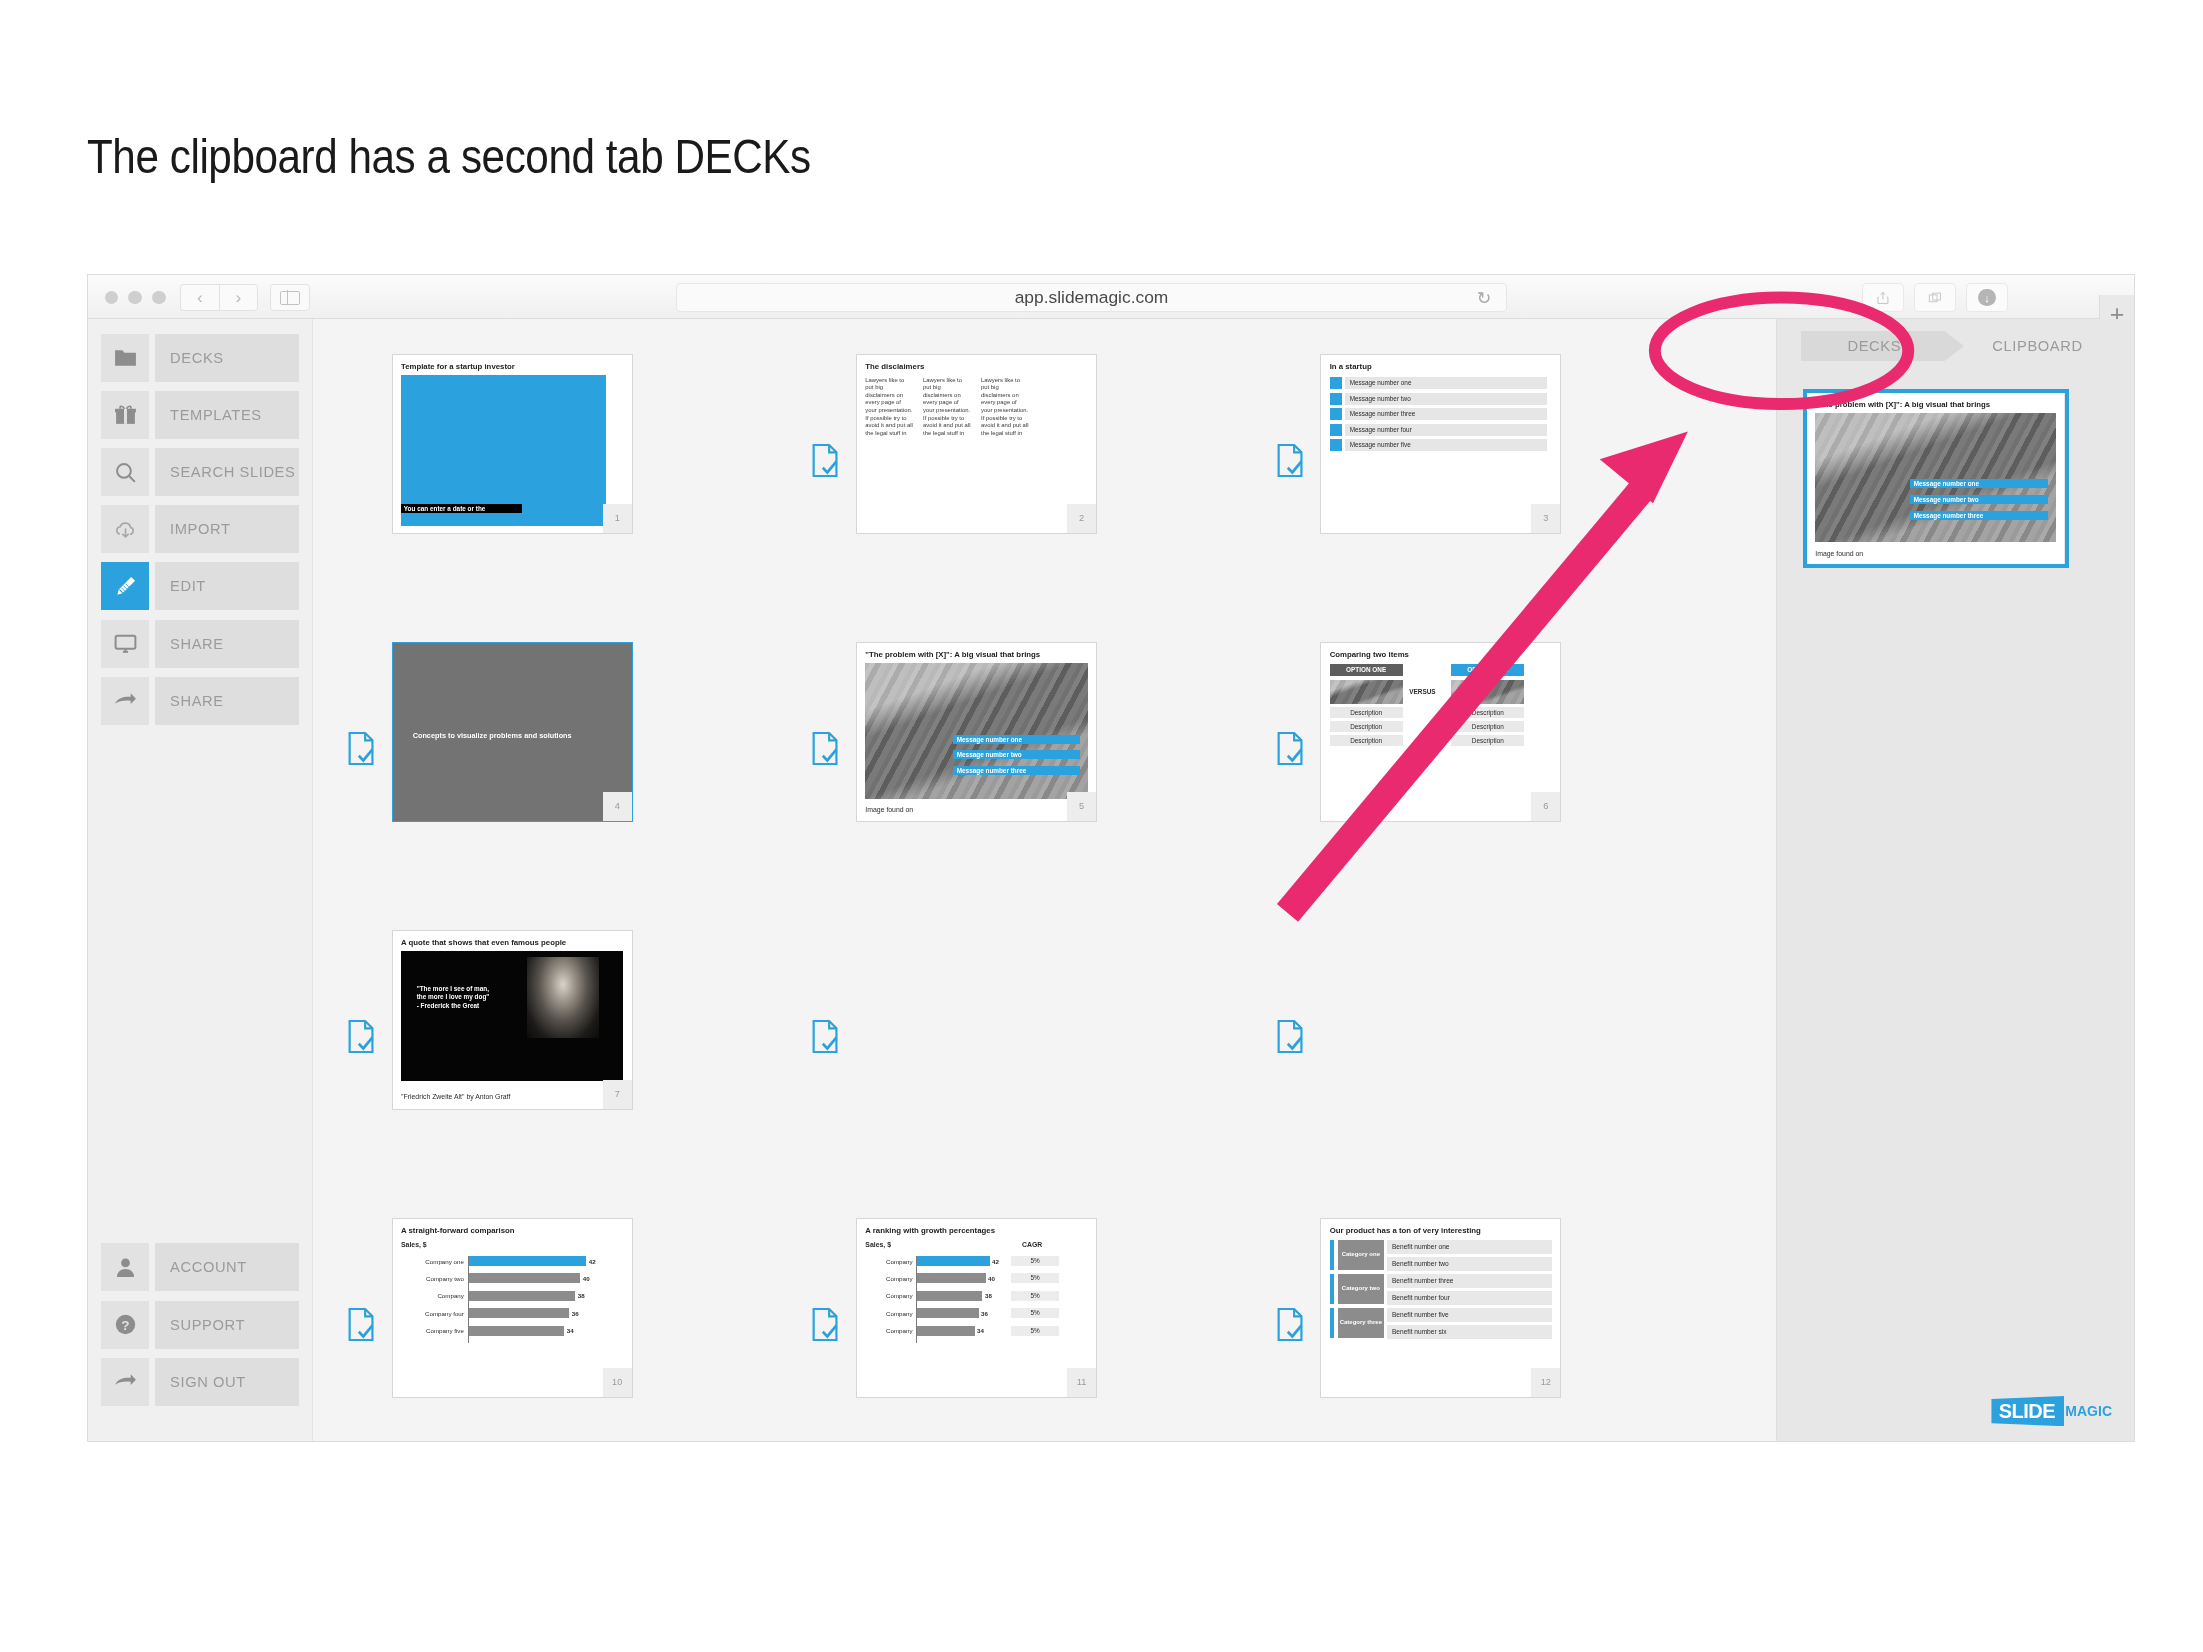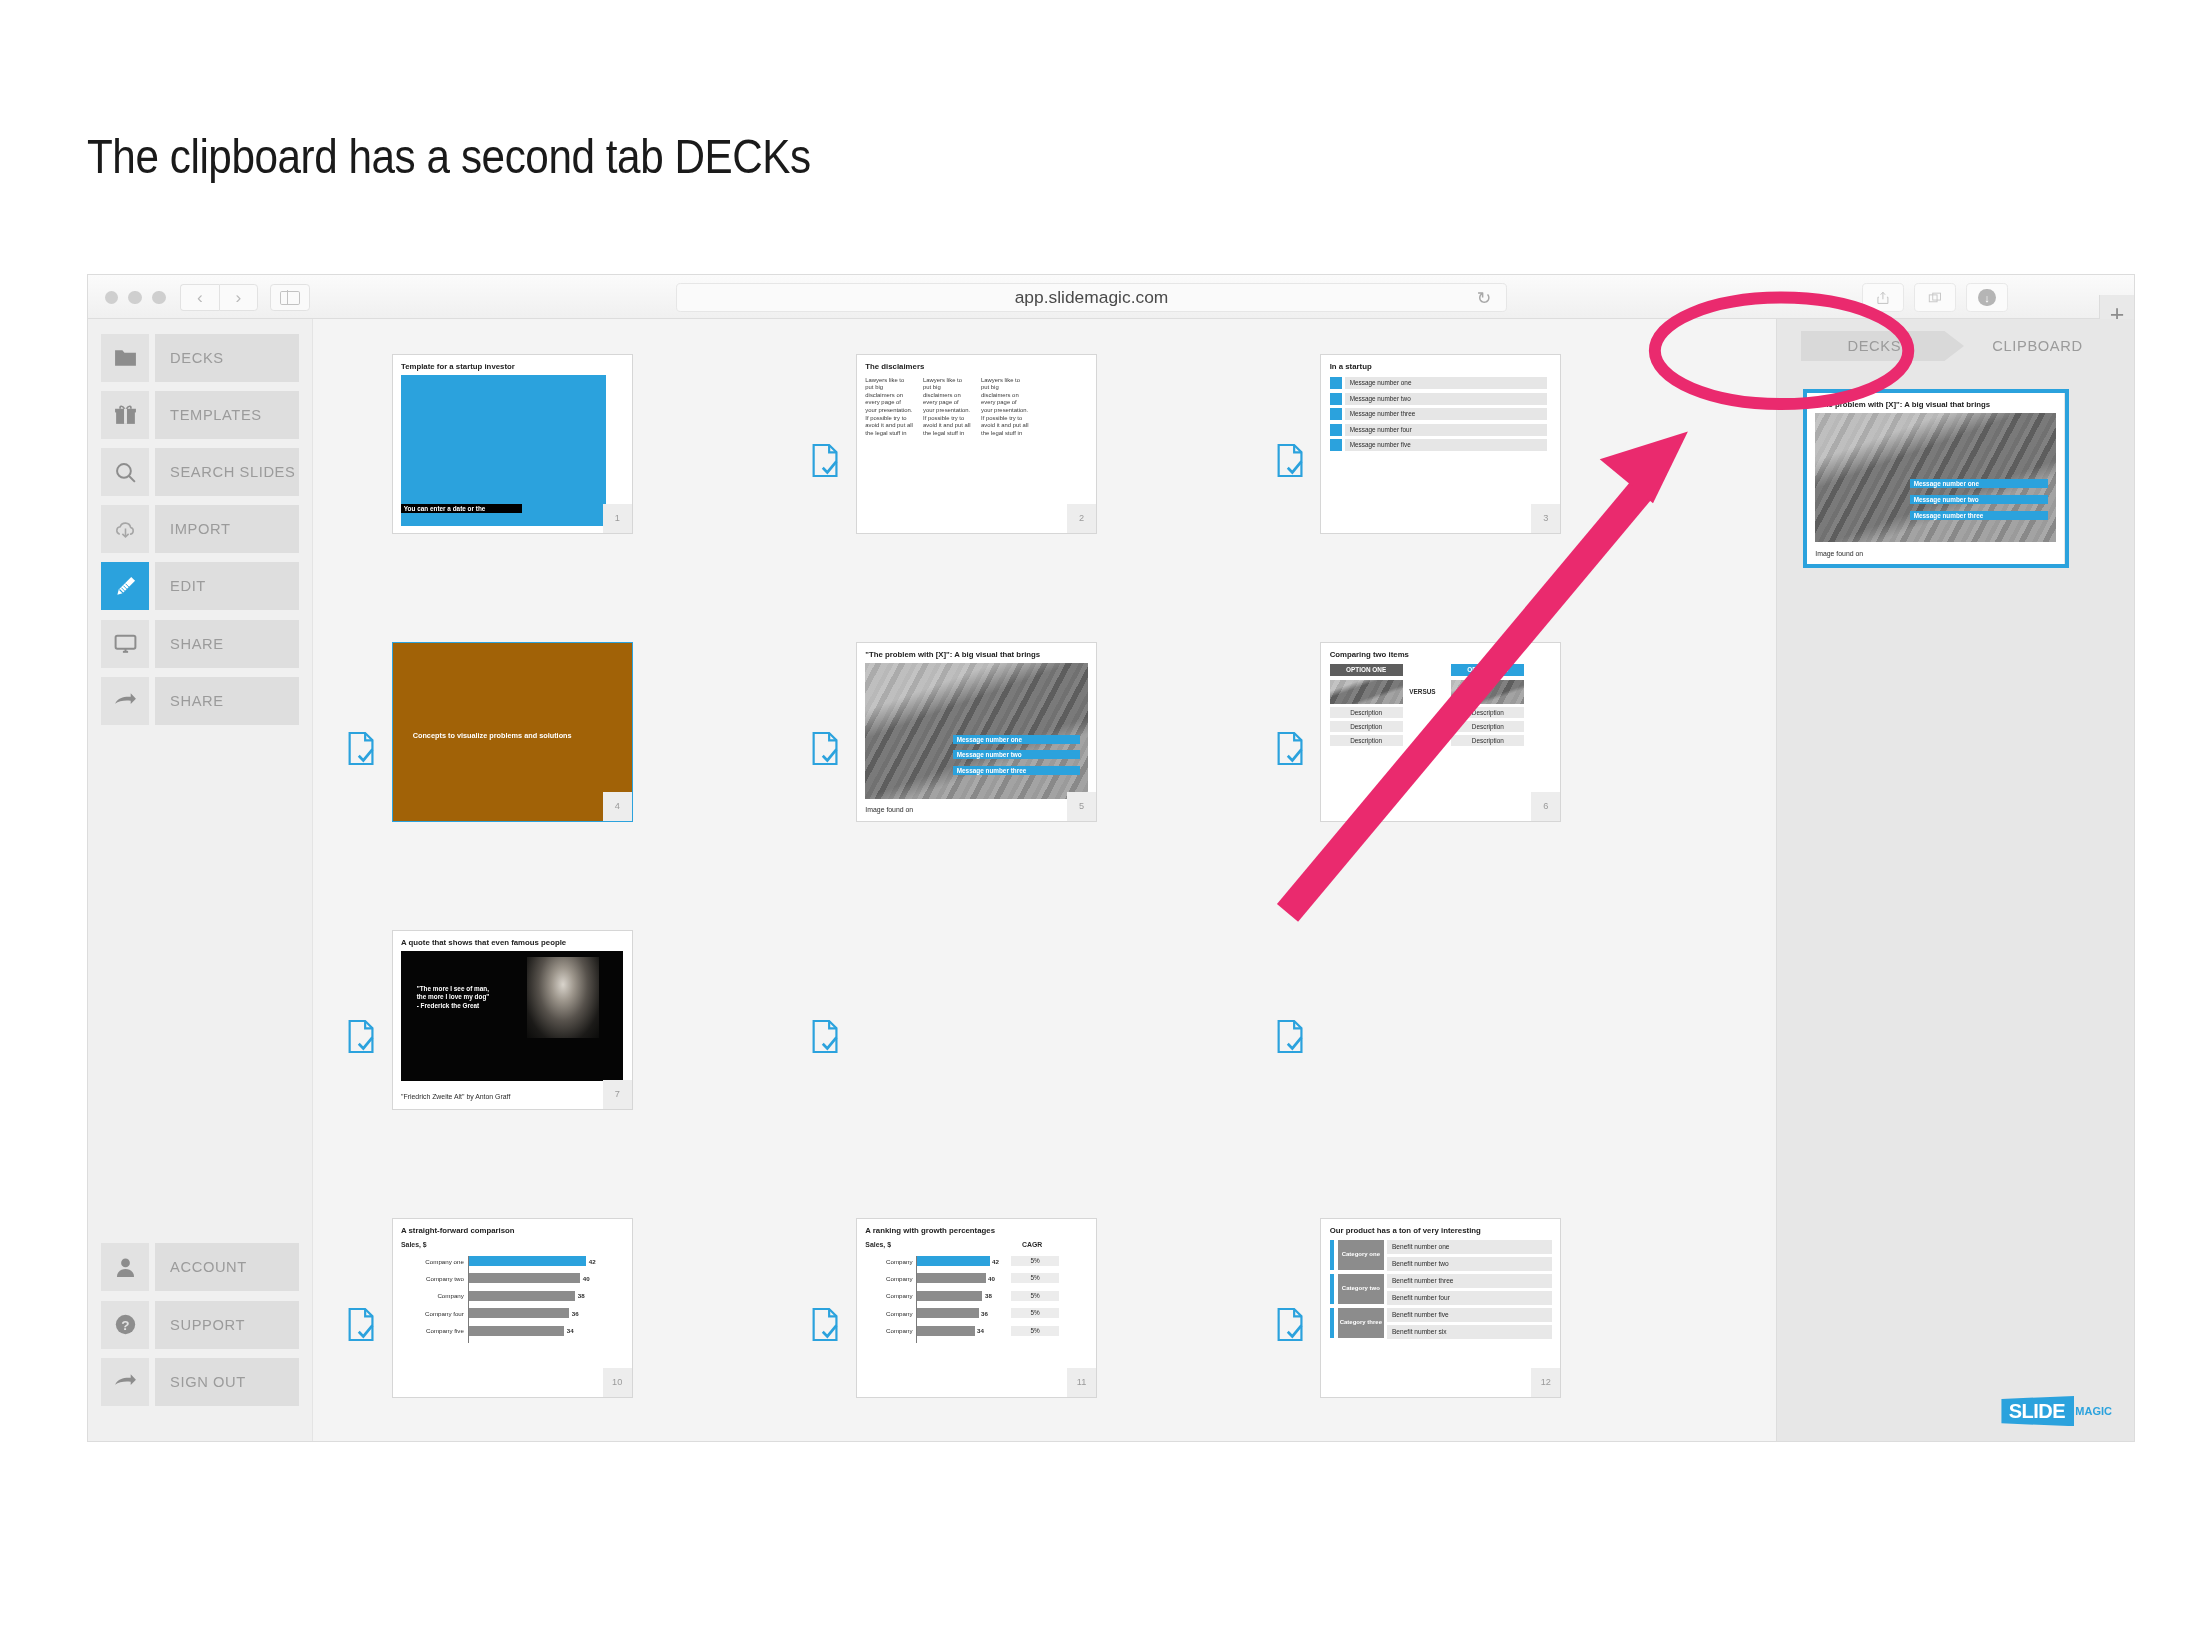--- a/index.html
+++ b/index.html
@@ -209,21 +209,21 @@
   .clip-frame { border: 4.6px solid #2ba2dd; width: 266px; }
   .clip-frame .thumb { width: 257px; height: 171px; border: none; }
 
   .logo { position: absolute; right: 22px; bottom: 14.7px; display: flex; align-items: center; }
   .logo-shape {
     background: #2ba2dd; color: #fff; font-weight: bold;
     font-size: 20px; letter-spacing: -0.5px;
     padding: 3.7px 9.2px 3.7px 7.3px;
     clip-path: polygon(0 10%, 100% 0, 100% 100%, 0 90%);
   }
-  .logo-magic { color: #2ba2dd; font-weight: bold; font-size: 11px; margin-left:-24px; position:relative; z-index:2;padding-left:25px; }
+  .logo-magic { color: #2ba2dd; font-weight: bold; font-size: 14px; margin-left:-24px; position:relative; z-index:2;padding-left:25px; }
 
   
   .annot { position: absolute; left: 0; top: 0; width: 2204px; height: 1653px; pointer-events: none; }
 </style>
 </head>
 <body>
 
 <div class="slide-title">The clipboard has a second tab DECKs</div>
 
 <div class="browser">
@@ -442,21 +442,21 @@
           </div>
         </div>
 
         <div class="cell">
           <svg class="copy-icon" viewBox="0 0 34 40">
             <path d="M4 3h17l8 8v26H4z" fill="none" stroke="#2ba2dd" stroke-width="2.4"></path>
             <path d="M21 3v8h8" fill="none" stroke="#2ba2dd" stroke-width="2.4"></path>
             <path d="M14 28l5 5 10-12" fill="none" stroke="#2ba2dd" stroke-width="3"></path>
           </svg>
           <div class="thumb-wrap">
-            <div class="thumb" style="background:#a16207;border-color:#2ba2dd">
+            <div class="thumb" style="background:#737373;border-color:#2ba2dd">
               <div style="position:absolute;left:20px;top:88px;color:#fff;font-size:7.3px;font-weight:bold">Concepts to visualize problems and solutions</div>
               <div class="page-num">4</div>
             </div>
           </div>
         </div>
 
         <div class="cell">
           <svg class="copy-icon" viewBox="0 0 34 40">
             <path d="M4 3h17l8 8v26H4z" fill="none" stroke="#2ba2dd" stroke-width="2.4"></path>
             <path d="M21 3v8h8" fill="none" stroke="#2ba2dd" stroke-width="2.4"></path>

